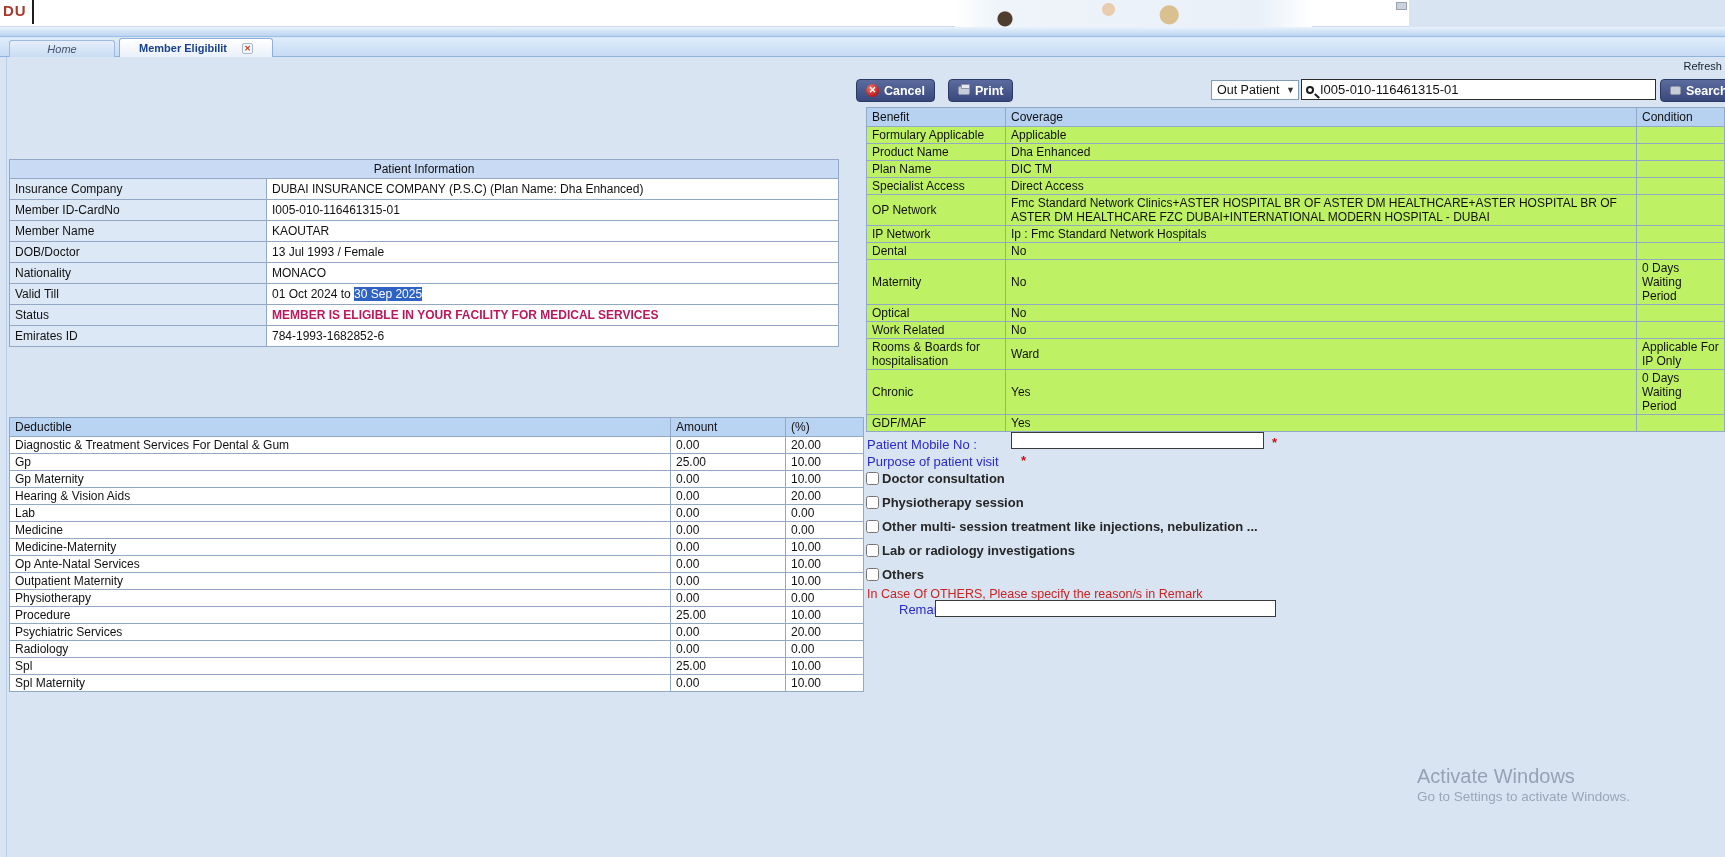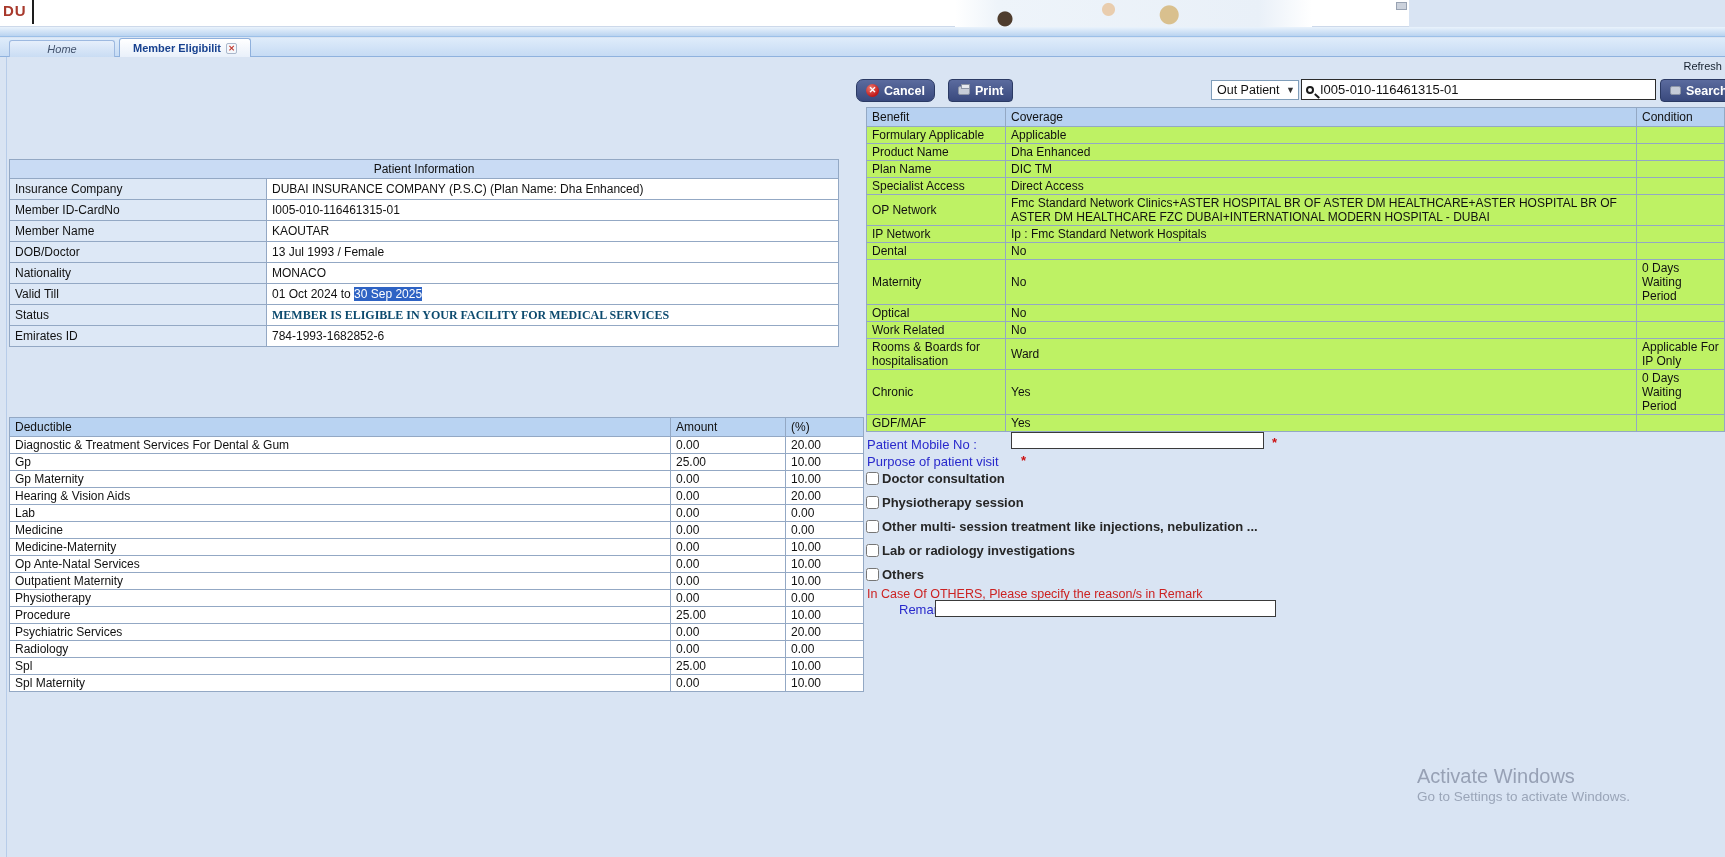--- a/index.html
+++ b/index.html
@@ -27,59 +27,59 @@
   .corner-ic { position:absolute; right:2px; top:2px; width:11px; height:8px; background:#ccd2dc; border:1px solid #98a2b2; }
 
   
   .strip { position:absolute; left:0; top:27px; width:1725px; height:10px;
     background:linear-gradient(#eaf3fc,#b9d3f0); border-bottom:1px solid #9cc0e8; }
   .tabbar { position:absolute; left:0; top:38px; width:1725px; height:19px;
     background:linear-gradient(#dfecfa,#c6dbf4); border-bottom:1px solid #8fb2de; }
   .tab-home { position:absolute; left:9px; top:40px; width:106px; height:17px;
     background:linear-gradient(#e6effb,#c9dcf3); border:1px solid #9db9e0; border-bottom:none;
     border-radius:3px 3px 0 0; text-align:center; font-size:11px; color:#43536d; line-height:16px; cursor:default;font-style:italic; }
-  .tab-active { position:absolute; left:119px; top:38px; height:19px; padding:0 13px;
+  .tab-active { position:absolute; left:119px; top:38px; height:19px; padding:0 19px;
     background:linear-gradient(#ffffff,#e9f0fa); border:1px solid #8fb0dc; border-bottom:none;
-    border-radius:3px 3px 0 0; display:flex; align-items:center; gap:5px;
+    border-radius:3px 3px 0 0; display:flex; align-items:center; gap:15px;
     font-size:11px; font-weight:bold; color:#17418f; }
   .tab-close { width:11px; height:11px; background:#f5f7fb; border:1px solid #aab8cc; border-radius:2px;
     font-size:8px; line-height:9px; text-align:center; color:#c03a30; font-weight:bold; }
   .refresh { position:absolute; right:3px; top:60px; font-size:11px; color:#15202e; }
 
   
   .content-edge { position:absolute; left:6px; top:57px; bottom:0; width:0; border-left:1px solid #b7cce9; }
 
   
   table { border-collapse:collapse; table-layout:fixed; position:absolute; background:#fff; }
   td, th { border:1px solid #93a8c4; overflow:hidden; font-weight:normal; text-align:left; }
 
   
   .pi { left:9px; top:159px; width:829px; font-size:12px; }
   .pi th { background:#c9dbf4; text-align:center; padding:2px; height:12px;margin-left:24px; }
   .pi td { padding:3px 5px; height:15px; line-height:14px; }
   .pi td.pi-label { background:#dde8f6; }
   .pi td.pi-value { background:#fff; }
-  .green { color:#0c4a6e; font-weight:bold;font-family:Liberation Serif, serif; }
+  .green { color:#be185d; font-weight:bold; }
   .hl { background:#2e63c4; color:#fff; }
 
   
   .ded { left:9px; top:417px; width:854px; font-size:12px; }
   .ded th { background:#b9d3f2; padding:2px 5px; height:15px; }
   .ded td { padding:1px 5px; height:15px; line-height:14px; background:#fff; }
 
   
   .ben { left:866px; top:107px; width:858px; font-size:12px; }
   .ben th { background:#b7d1f1; padding:2px 5px; height:14px; }
   .ben td { padding:1px 5px; line-height:14px; background:#bef264; vertical-align:middle; }
 
   
   .btn { position:absolute; height:23px; display:flex; align-items:center; gap:5px; padding:0 9px;
     background:linear-gradient(#5b6b9e,#39497d); border:1px solid #2b3a64; border-radius:4px;
     color:#fff; font-size:12.5px; font-weight:bold; cursor:pointer; }
-  .btn-cancel { left:856px; top:79px;border-radius:7px; }
+  .btn-cancel { left:856px; top:79px; }
   .btn-print  { left:948px; top:79px; }
   .btn-search { left:1660px; top:79px; }
   .ic-cancel { width:13px; height:13px; border-radius:50%; background:radial-gradient(circle at 35% 30%, #f07a6e, #c01818 70%);
     color:#fff; font-size:9px; line-height:13px; text-align:center; font-weight:bold; }
   .ic-cancel::before { content:"\2715"; }
   .ic-print { width:12px; height:9px; background:#c6ccd8; border:1px solid #8d95a6; border-radius:2px; position:relative; }
   .ic-print::before { content:""; position:absolute; left:2px; top:-3px; width:7px; height:3px; background:#e7eaf0; border:1px solid #8d95a6; }
   .select-box { position:absolute; left:1211px; top:80px; width:88px; height:20px; background:#fff;
     border:1px solid #7f9db9; font-size:12.5px; color:#111; display:flex; align-items:center;
     justify-content:space-between; padding:0 3px 0 5px; cursor:default; }

